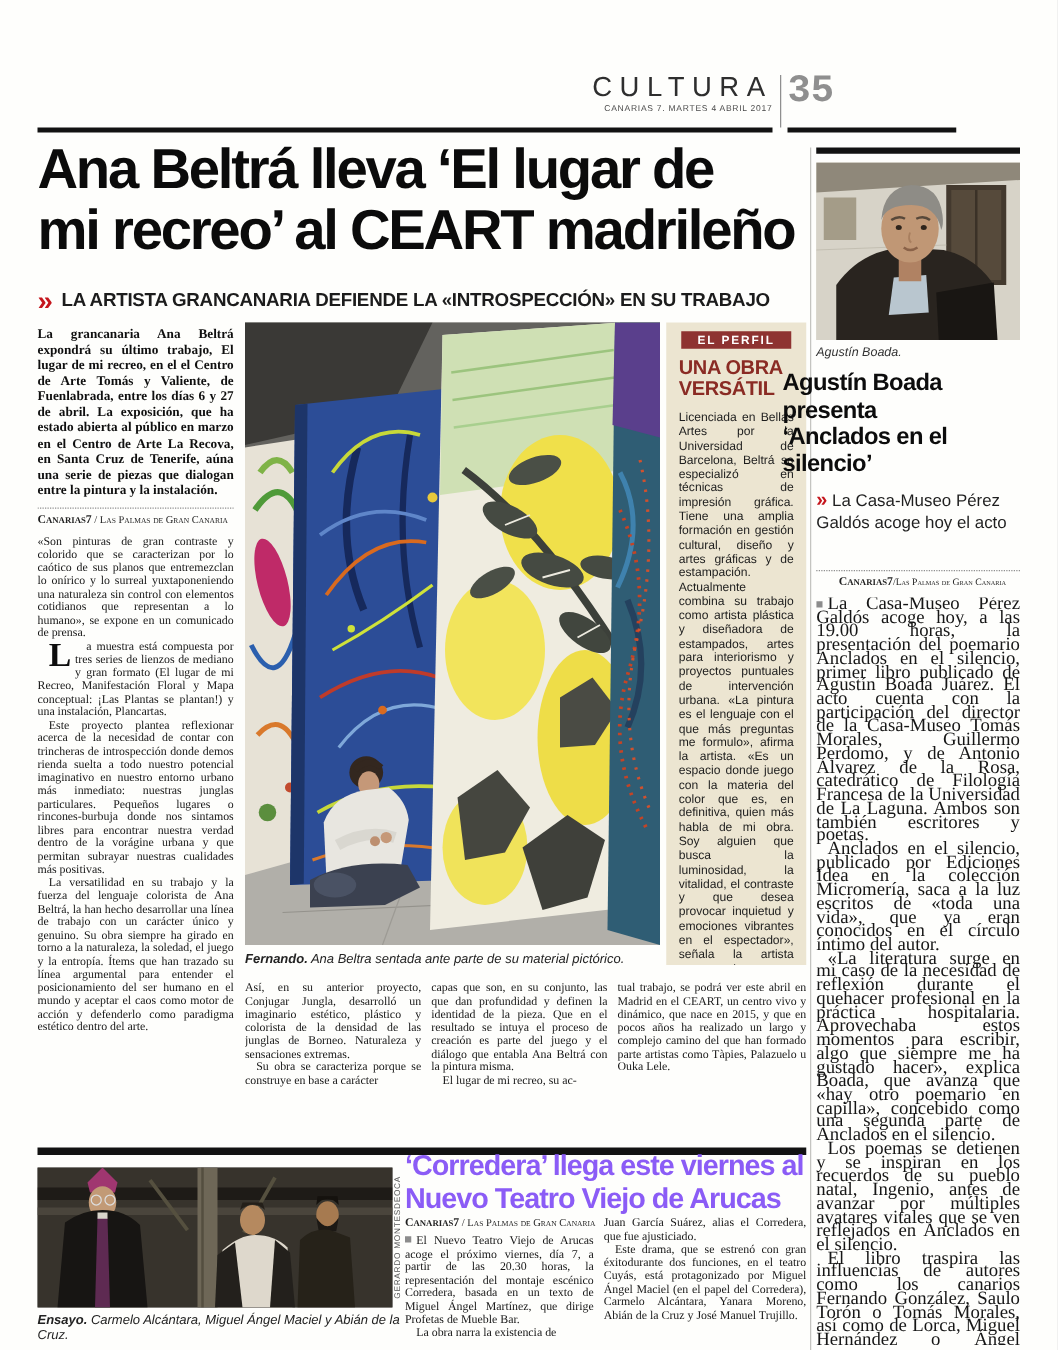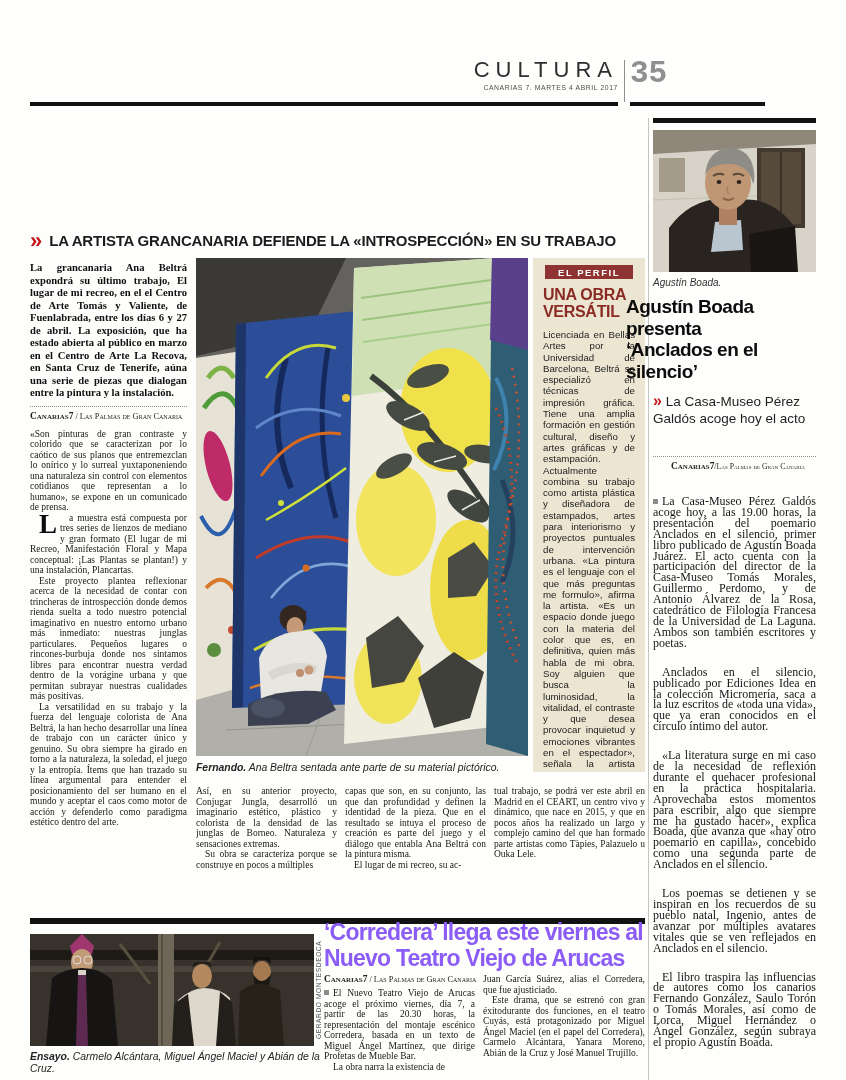--- a/index.html
+++ b/index.html
@@ -84,38 +84,42 @@
   .sb-caption{left:653px;top:277px;width:163px;font-family:"Liberation Sans",sans-serif;
               font-style:italic;font-size:10px;color:#333;}
   .sb-head{left:626px;top:296px;width:163px;font-family:"Liberation Sans",sans-serif;
            font-weight:bold;font-size:19px;line-height:21.5px;letter-spacing:-.5px;color:#0c0c0c;}
   .sb-deck{left:653px;top:392px;width:163px;font-family:"Liberation Sans",sans-serif;
            font-size:13.5px;line-height:16.5px;color:#1f1f1f;}
   .sb-deck .deck-arrow{font-size:16px;}
   .sb-sep{left:653px;top:450px;width:163px;}
   .sb-sep .byline{margin:3px 0 0;font-size:7.8px;padding-left:18px;}
   .sb-body{left:653px;top:478px;width:163px;height:598px;overflow:hidden;}
-  .sb-body .bt{font-size:12px;line-height:10.9px;margin-top:18px;}
+  .sb-body .bt{font-size:15px;line-height:10.9px;}
 </style>
 </head>
 <body>
 
 <div class="page">
 
   <div class="abs masthead">
     <div class="section-title">CULTURA</div>
     <div class="edition-date">CANARIAS 7. MARTES 4 ABRIL 2017</div>
   </div>
   <div class="abs masthead-divider"></div>
   <div class="abs page-number">35</div>
   <div class="abs rule-main"></div>
   <div class="abs rule-right"></div>
   <div class="abs rule-sidebar"></div>
   <div class="abs divider-vert"></div>
 
+  <h1 class="abs headline" style="margin:0;">
+    <span>Ana Beltrá lleva ‘El lugar de</span>
+    <span>mi recreo’ al CEART madrileño</span>
+  </h1>
   <div class="abs deck">
     <span class="deck-arrow">»</span>
     <span class="deck-text">LA ARTISTA GRANCANARIA DEFIENDE LA «INTROSPECCIÓN» EN SU TRABAJO</span>
   </div>
 
   <div class="abs col1">
     <p class="intro">La grancanaria Ana Beltrá expondrá su último trabajo, El lugar de mi recreo, en el el Centro de Arte Tomás y Valiente, de Fuenlabrada, entre los días 6 y 27 de abril. La exposición, que ha estado abierta al público en marzo en el Centro de Arte La Recova, en Santa Cruz de Tenerife, aúna una serie de piezas que dialogan entre la pintura y la instalación.</p>
     <div class="dotted-rule"></div>
     <p class="byline"><span class="brand">Canarias7</span><span class="rest"> / Las Palmas de Gran Canaria</span></p>
     <p class="bt">«Son pinturas de gran contraste y colorido que se caracterizan por lo caótico de sus planos que entremezclan lo onírico y lo surreal yuxtaponeniendo una naturaleza sin control con elementos cotidianos que representan a lo humano», se expone en un comunicado de prensa.</p>
@@ -202,21 +206,21 @@
   </div>
 
   <aside class="abs perfil">
     <div class="perfil-label">EL PERFIL</div>
     <h3 class="perfil-title">UNA OBRA VERSÁTIL</h3>
     <p class="perfil-body">Licenciada en Bellas Artes por la Universidad de Barcelona, Beltrá se especializó en técnicas de impresión gráfica. Tiene una amplia formación en gestión cultural, diseño y artes gráficas y de estampación. Actualmente combina su trabajo como artista plástica y diseñadora de estampados, artes para interiorismo y proyectos puntuales de intervención urbana. «La pintura es el lenguaje con el que más preguntas me formulo», afirma la artista. «Es un espacio donde juego con la materia del color que es, en definitiva, quien más habla de mi obra. Soy alguien que busca la luminosidad, la vitalidad, el contraste y que desea provocar inquietud y emociones vibrantes en el espectador», señala la artista grancanaria.</p>
   </aside>
 
   <div class="abs col2">
     <p class="bt">Así, en su anterior proyecto, Conjugar Jungla, desarrolló un imaginario estético, plástico y colorista de la densidad de las junglas de Borneo. Naturaleza y sensaciones extremas.</p>
-    <p class="bt">Su obra se caracteriza porque se construye en pocos a múltiples</p>
+    <p class="bt">Su obra se caracteriza porque se construye en base a carácter</p>
   </div>
   <div class="abs col3">
     <p class="bt">capas que son, en su conjunto, las que dan profundidad y definen la identidad de la pieza. Que en el resultado se intuya el proceso de creación es parte del juego y el diálogo que entabla Ana Beltrá con la pintura misma.</p>
     <p class="bt">El lugar de mi recreo, su ac-</p>
   </div>
   <div class="abs col4">
     <p class="bt">tual trabajo, se podrá ver este abril en Madrid en el CEART, un centro vivo y dinámico, que nace en 2015, y que en pocos años ha realizado un largo y complejo camino del que han formado parte artistas como Tàpies, Palazuelo u Ouka Lele.</p>
   </div>
 
   <div class="abs rule-bottom"></div>

